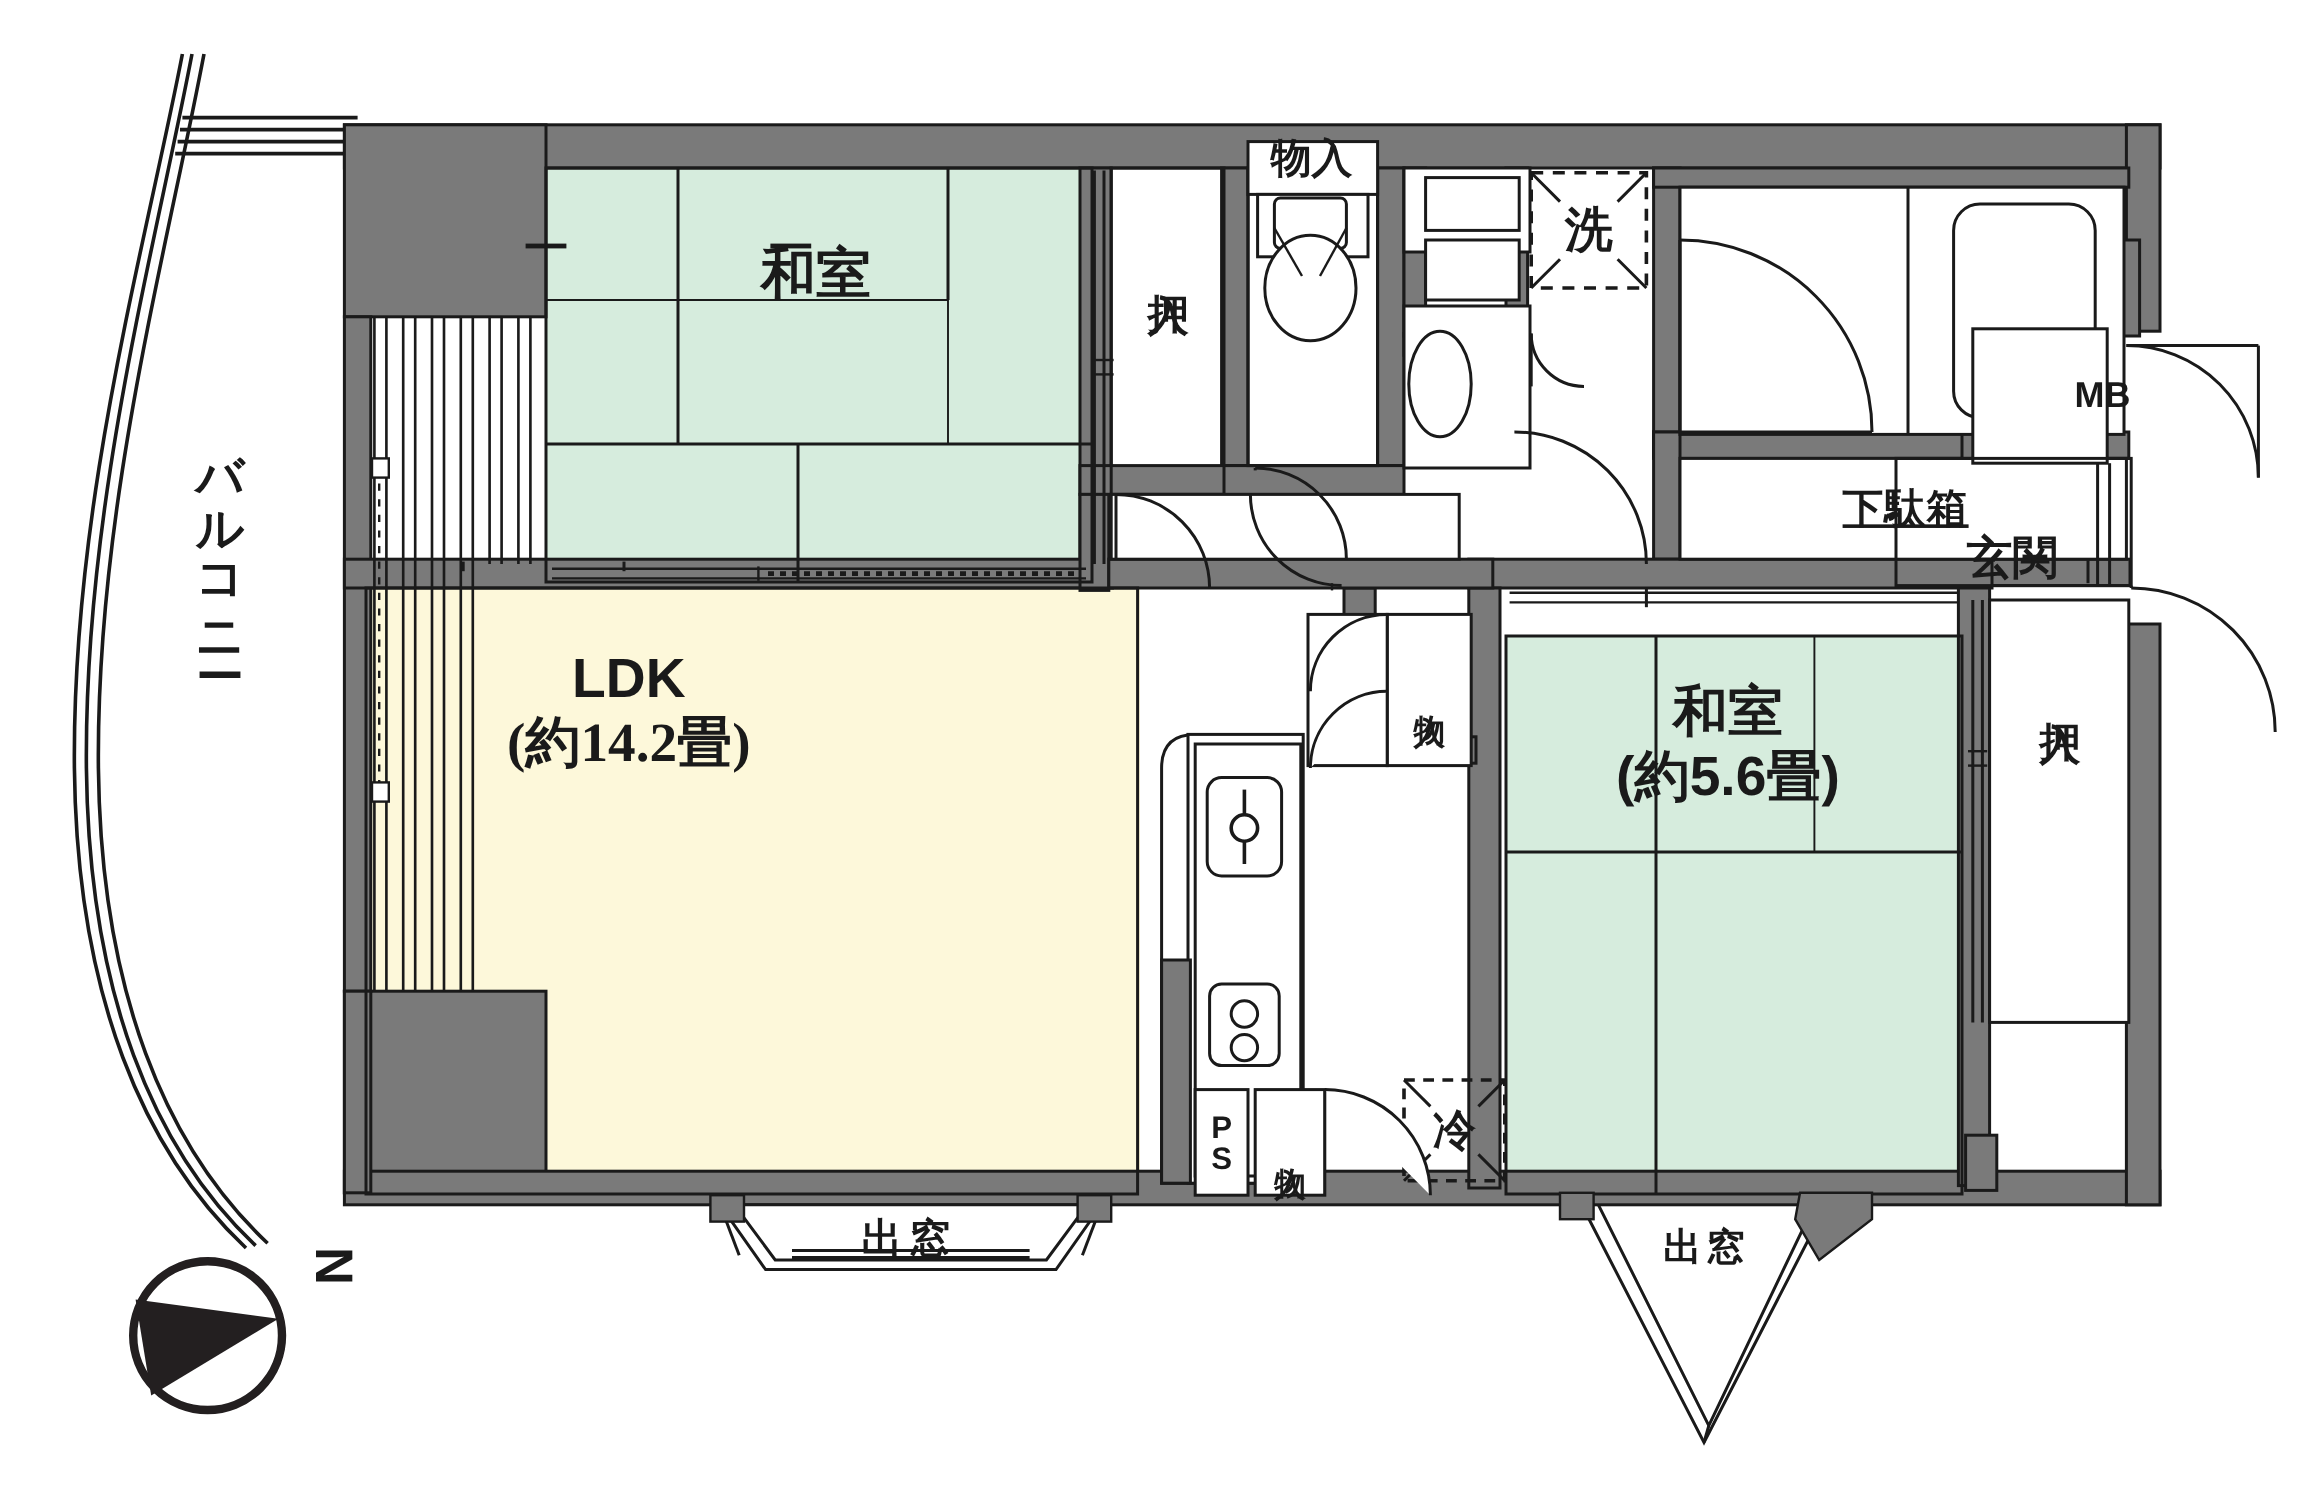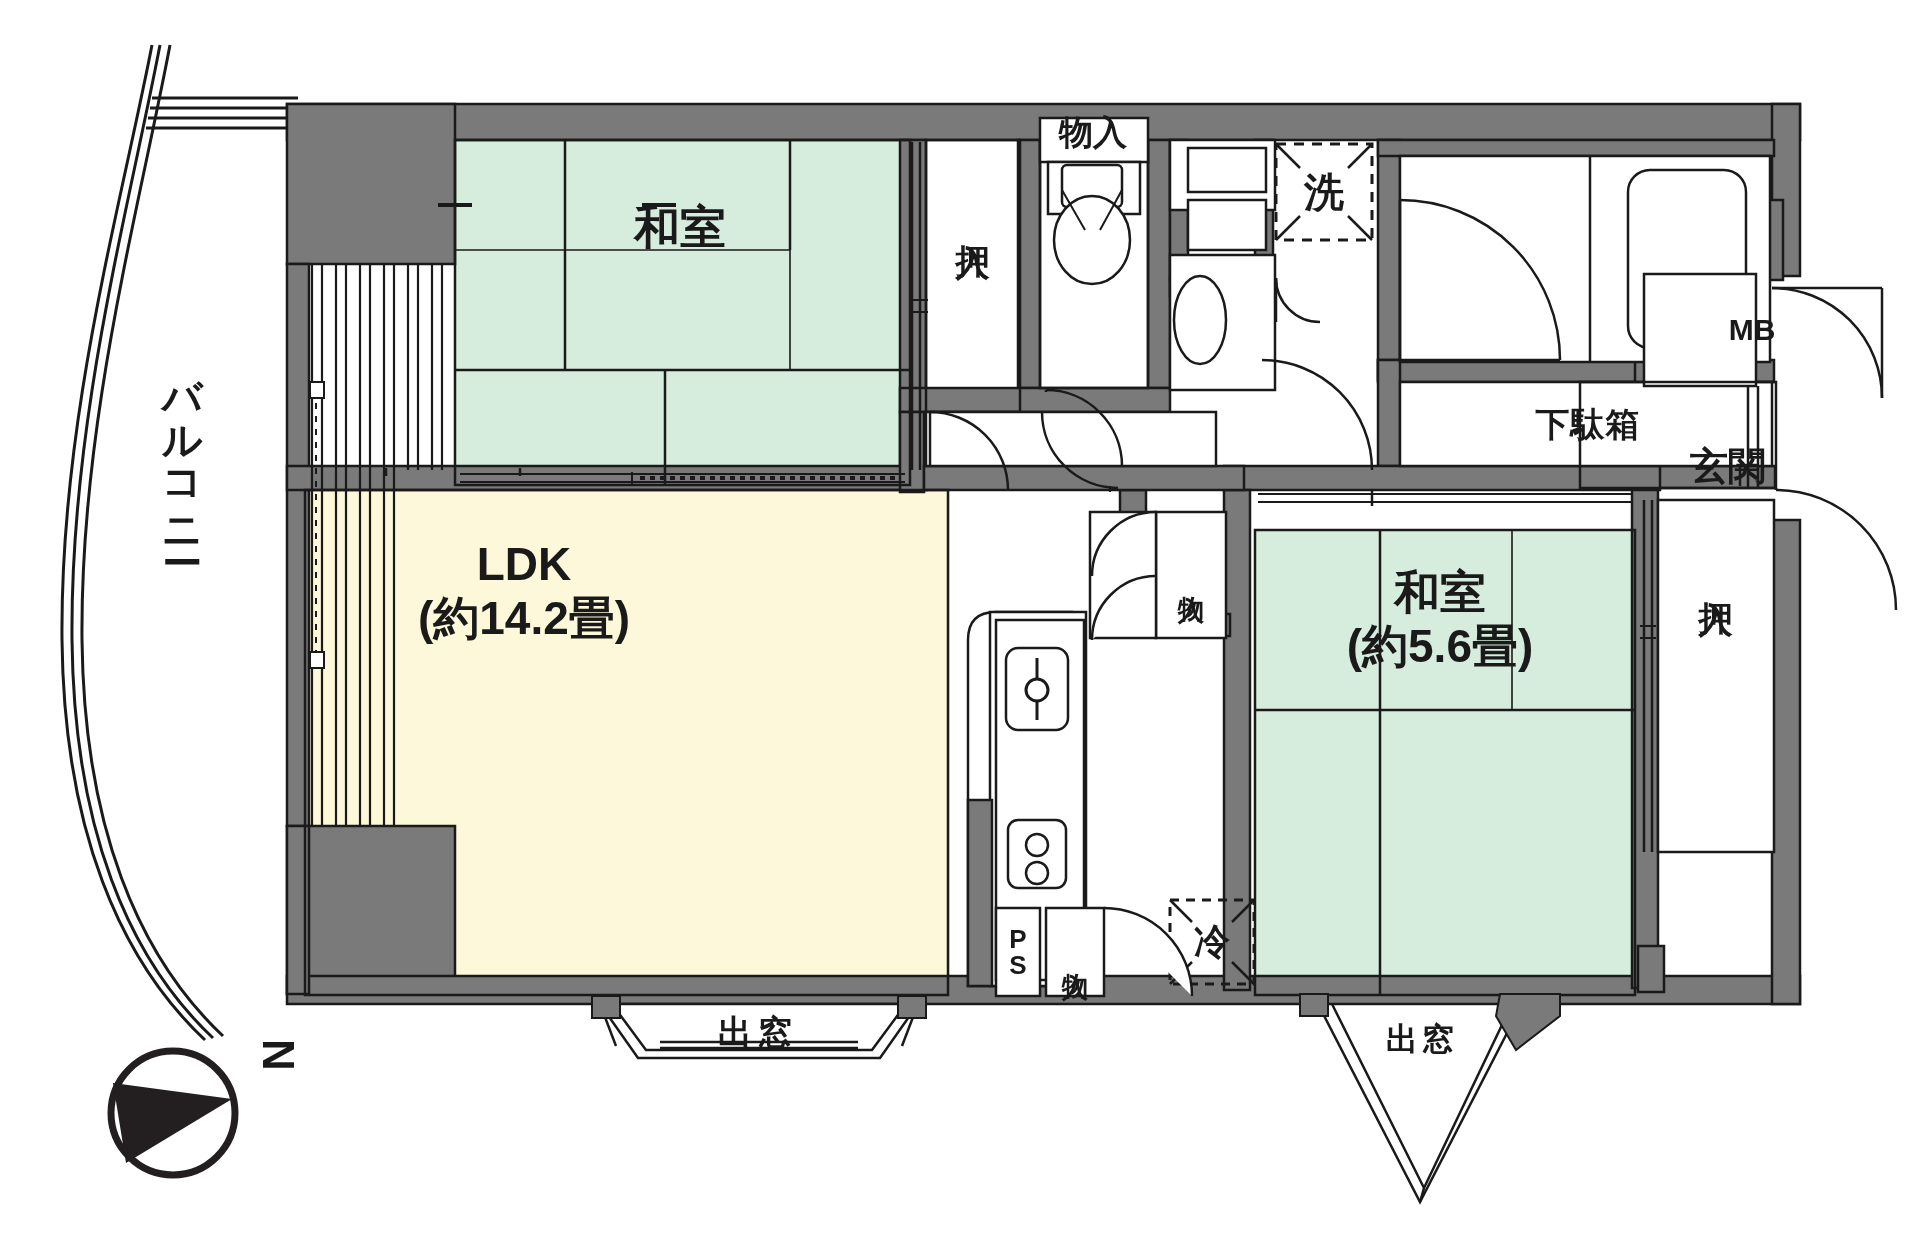--- a/index.html
+++ b/index.html
@@ -299,21 +299,21 @@
 </svg>
 
 <div class="lbl ctr" style="left:680px;top:228px;font-size:46px;font-weight:700;">
   <div>和室</div>
 </div>
 <div style="position:absolute;left:438px;top:203px;width:34px;height:4px;background:#1a1a1a;"></div>
 <div style="position:absolute;left:642px;top:203px;width:34px;height:4px;background:#1a1a1a;"></div>
 
 <div class="lbl ctr" style="left:524px;top:592px;font-size:46px;font-weight:700;">
   <div>LDK</div>
-  <div style="margin-top:2px;">(約14.2畳)</div>
+  <div style="margin-top:2px;font-family:Liberation Serif, serif;">(約14.2畳)</div>
 </div>
 
 <div class="lbl ctr" style="left:1440px;top:620px;font-size:46px;font-weight:700;">
   <div>和室</div>
   <div style="margin-top:2px;">(約5.6畳)</div>
 </div>
 
 <div class="lbl vert" style="left:160px;top:352px;font-size:40px;font-weight:700;letter-spacing:2px;">バルコニー</div>
 
 <div class="lbl vert ctr" style="left:973px;top:218px;font-size:34px;font-weight:700;">押入</div>
@@ -328,23 +328,23 @@
 
 <div class="lbl ctr" style="left:1324px;top:192px;font-size:40px;font-weight:700;">洗</div>
 
 <div class="lbl ctr" style="left:1212px;top:942px;font-size:36px;font-weight:700;">冷</div>
 
 <div class="lbl ctr" style="left:1018px;top:952px;font-size:26px;font-weight:700;line-height:1.0;">
   <div>P</div>
     <div>S</div>
 </div>
 
-<div class="lbl ctr" style="left:1588px;top:424px;font-size:34px;font-weight:700;letter-spacing:1px;">下駄箱</div>
+<div class="lbl ctr" style="left:1588px;top:424px;font-size:34px;font-weight:700;letter-spacing:1px;text-decoration:underline;">下駄箱</div>
 
 <div class="lbl ctr" style="left:1752px;top:330px;font-size:30px;font-weight:700;">MB</div>
 
-<div class="lbl ctr" style="left:1728px;top:466px;font-size:38px;font-weight:700;">玄関</div>
+<div class="lbl ctr" style="left:1677px;top:466px;font-size:38px;font-weight:700;">玄関</div>
 
 <div class="lbl ctr" style="left:758px;top:1032px;font-size:34px;font-weight:700;letter-spacing:6px;">出窓</div>
 
 <div class="lbl ctr" style="left:1422px;top:1040px;font-size:32px;font-weight:700;letter-spacing:4px;">出窓</div>
 
 <div class="lbl ctr" style="left:278px;top:1055px;font-size:44px;font-weight:700;transform:translate(-50%,-50%) rotate(90deg);">N</div>
 
 </body></html>

